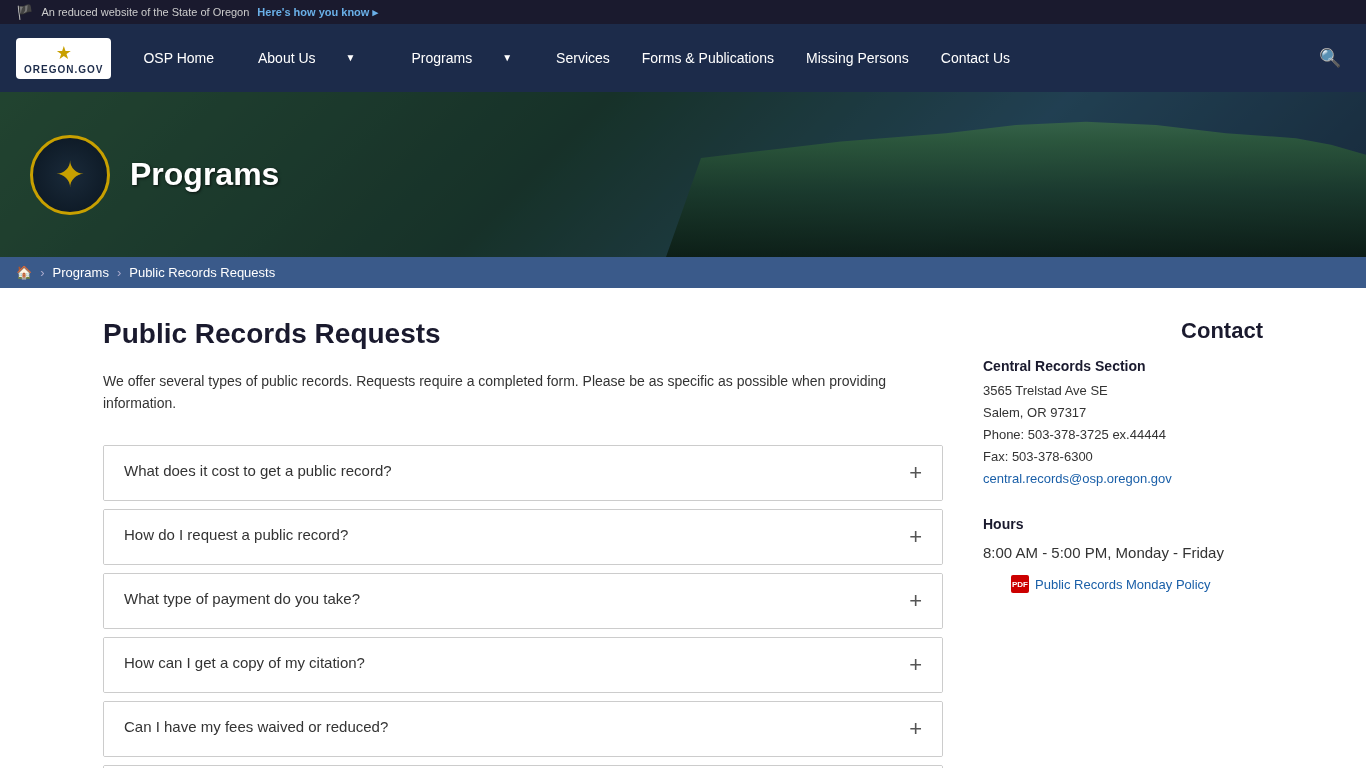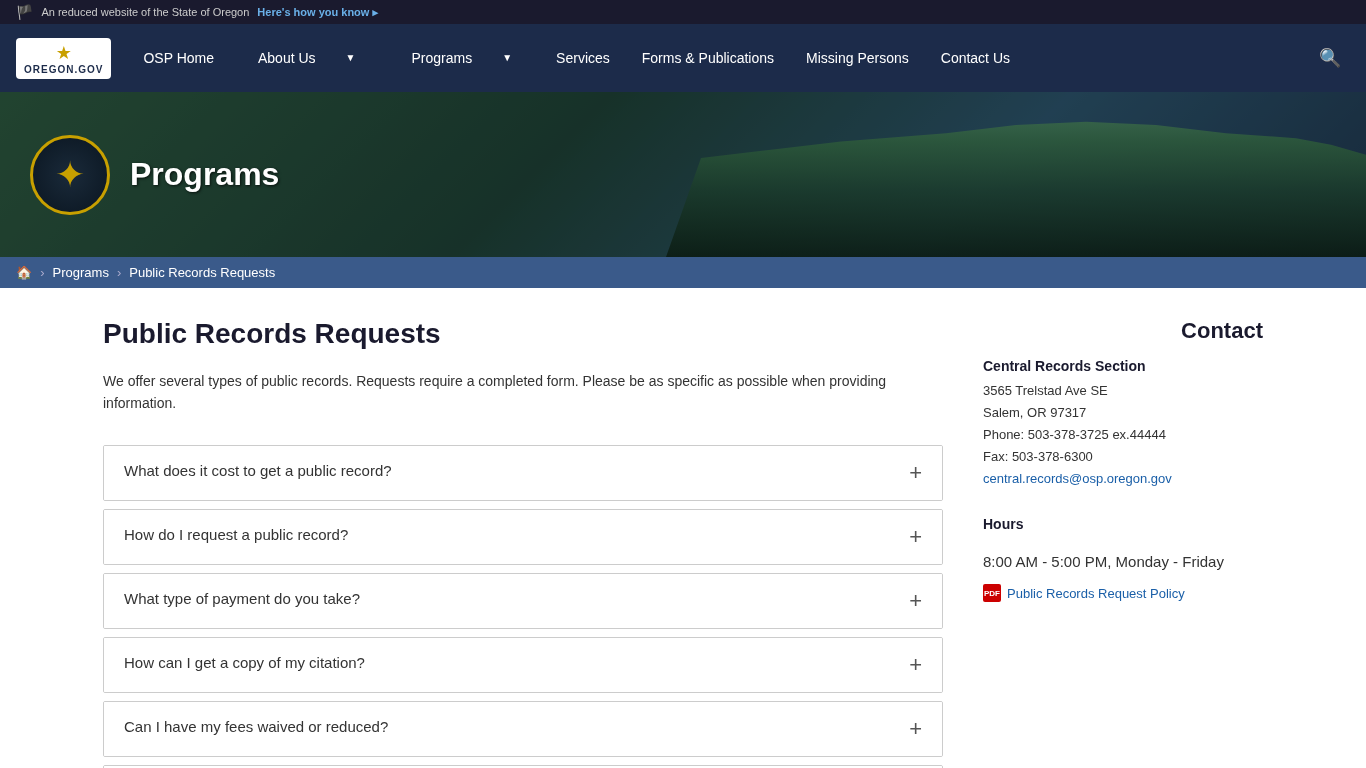--- a/index.html
+++ b/index.html
@@ -231,21 +231,21 @@
       font-size: 13px;
       color: #333;
       line-height: 1.7;
       margin-bottom: 26px;
     }
     .contact-hours-title {
       font-size: 14px;
       font-weight: bold;
       color: #1a1a2e;
       margin-top: 12px;
-      margin-bottom: 21px;
+      margin-bottom: 12px;
     }
     .contact-hours-text {
       font-size: 15px;
       color: #333;
       margin-bottom: 14px;
     }
     .contact-link {
       color: #1a5fa8;
       text-decoration: none;
       font-size: 13px;
@@ -265,20 +265,21 @@
       height: 18px;
       background: #c00;
       border-radius: 2px;
       color: #fff;
       font-size: 8px;
       font-weight: bold;
       display: flex;
       align-items: center;
       justify-content: center;
       flex-shrink: 0;
+      margin-left: 28px;
     }
   </style>
 </head>
 <body>
 
 <div class="top-bar">
   <span class="flag">🏴</span>
   <span>An reduced website of the State of Oregon</span>
   <a href="#">Here's how you know ▸</a>
 </div>
@@ -398,17 +399,17 @@
         <span>3565 Trelstad Ave SE</span><br>
         <span>Salem, OR 97317</span><br>
         <span>Phone: 503-378-3725 ex.44444</span><br>
         <span>Fax: 503-378-6300</span><br>
         <a href="#" class="contact-link">central.records@osp.oregon.gov</a>
       </div>
       <div class="contact-hours-title">Hours</div>
       <div class="contact-hours-text">8:00 AM - 5:00 PM, Monday - Friday</div>
       <a href="#" class="pdf-link">
         <span class="pdf-icon">PDF</span>
-        <span>Public Records Request Policy</span>
+        <span>Public Records Monday Policy</span>
       </a>
     </div>
   </div>
 </div>
 
 </body></html>

